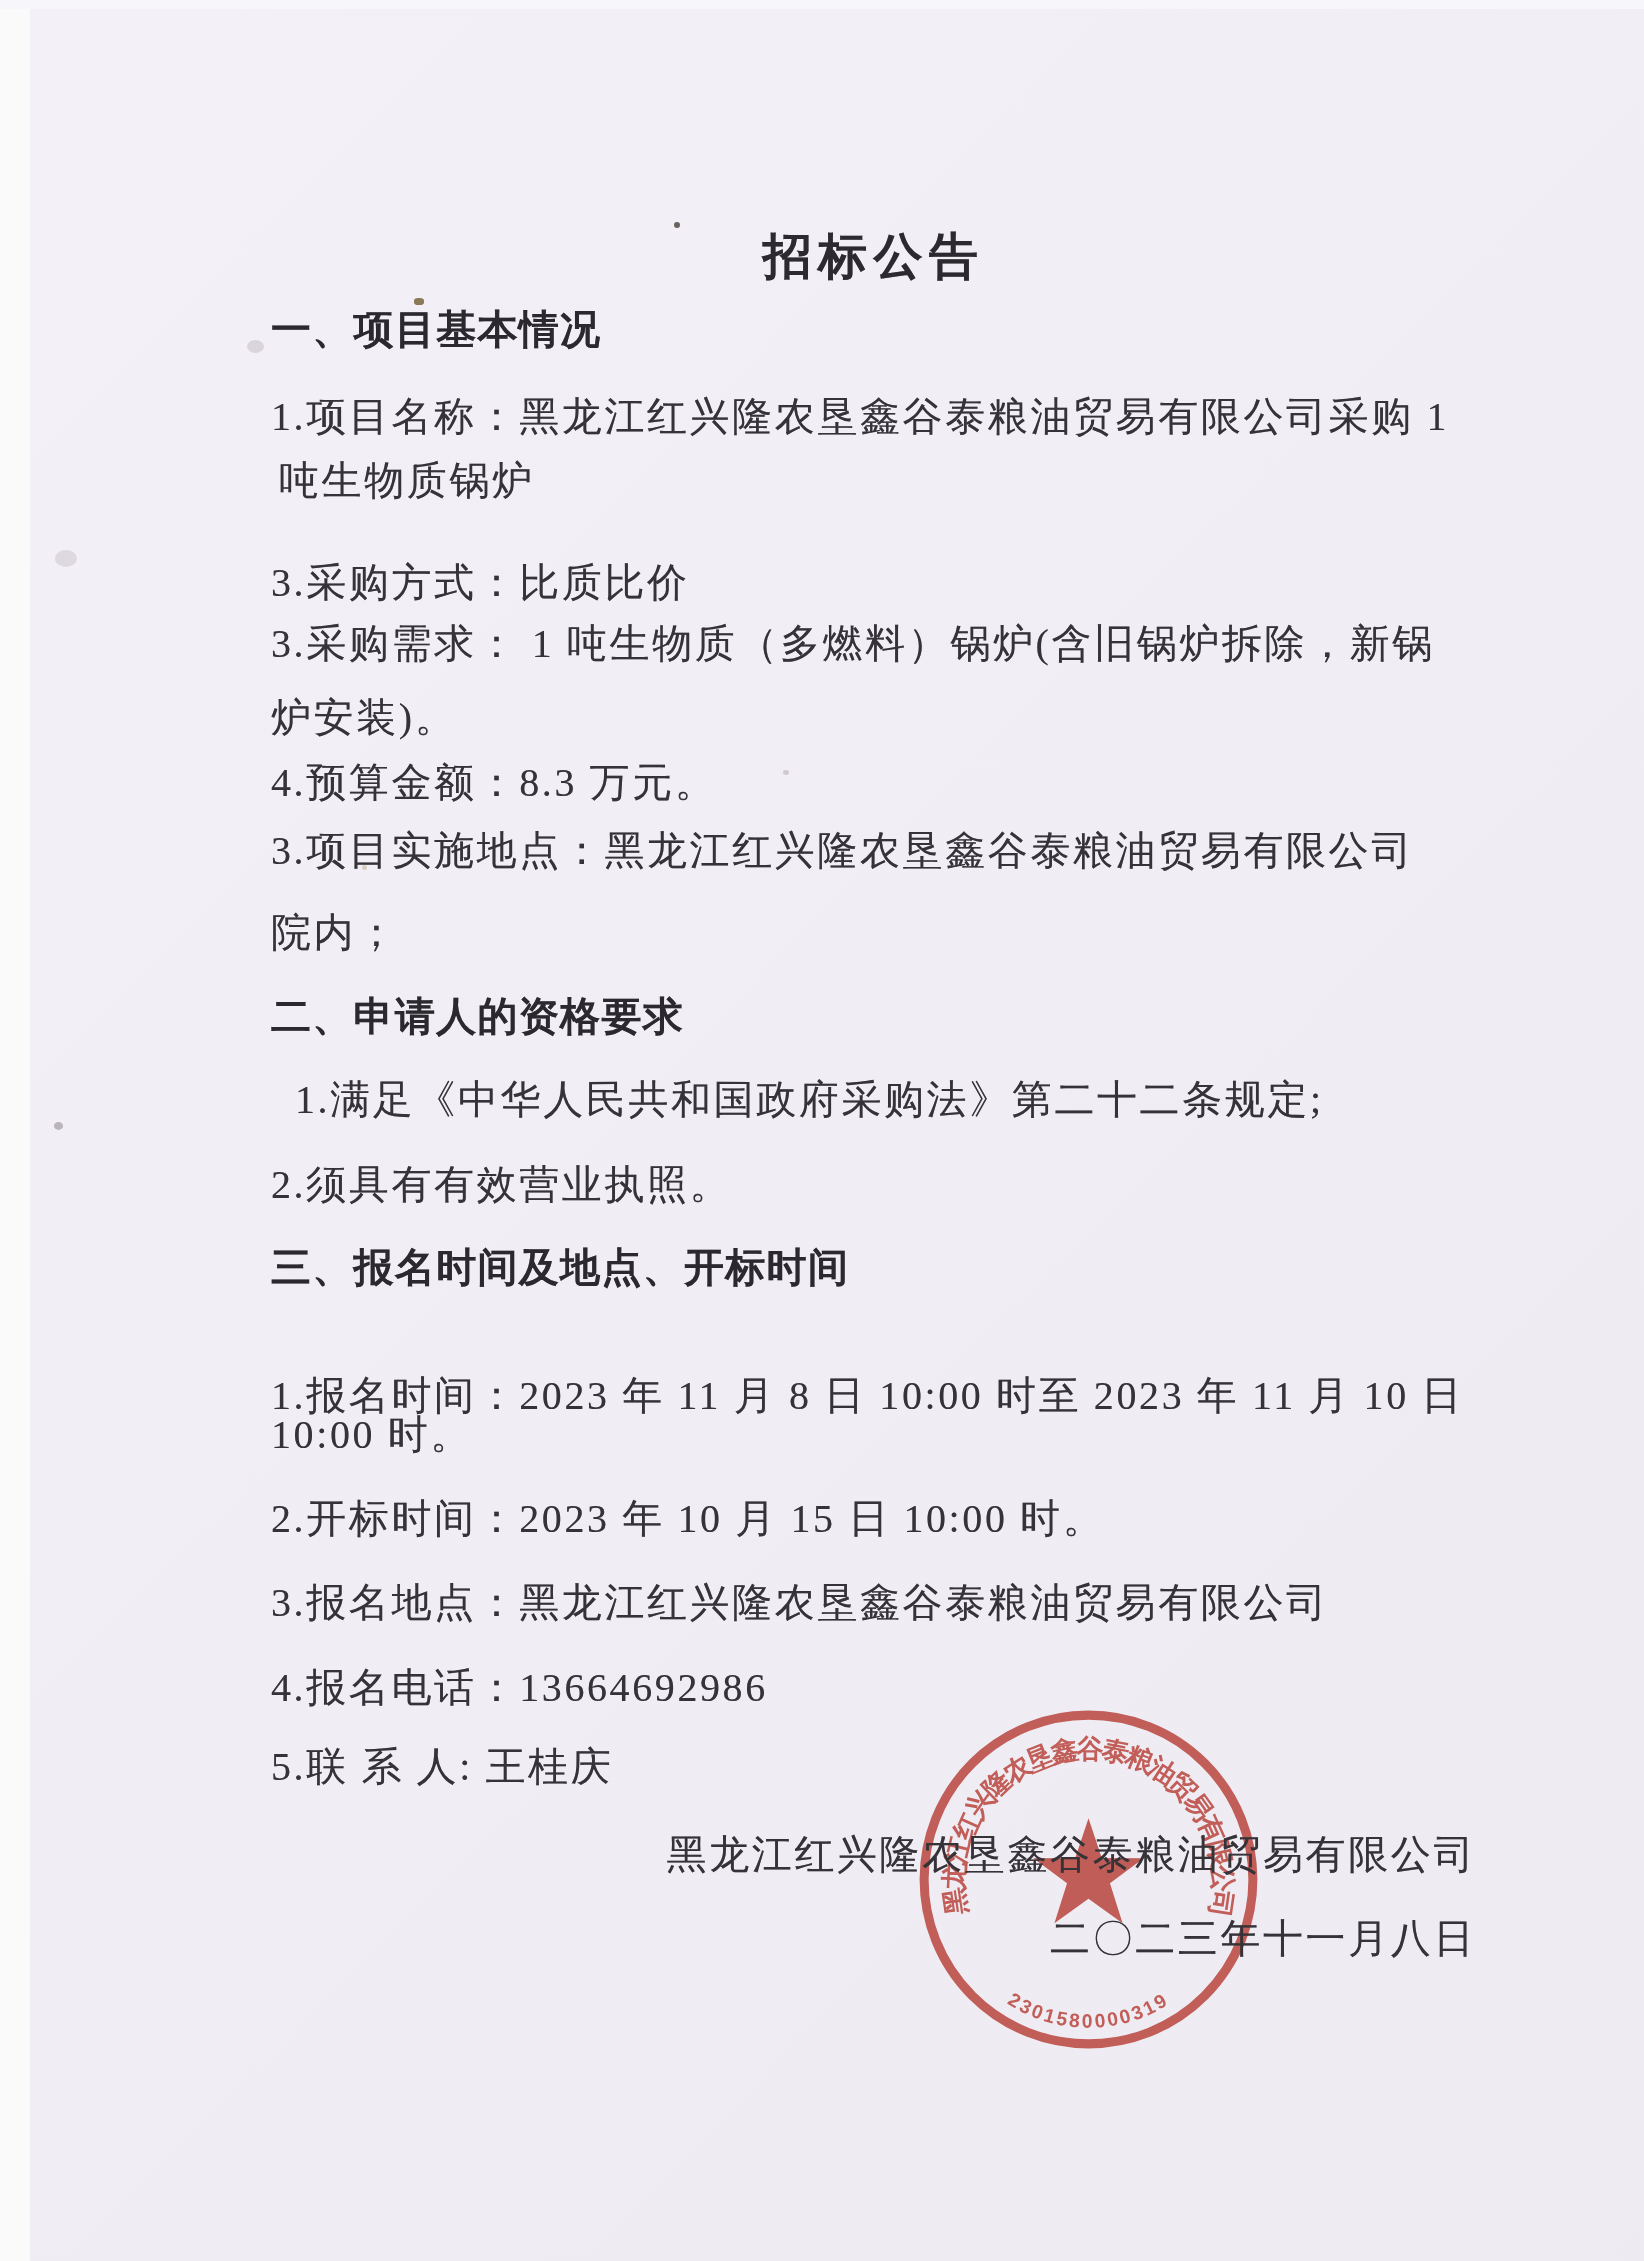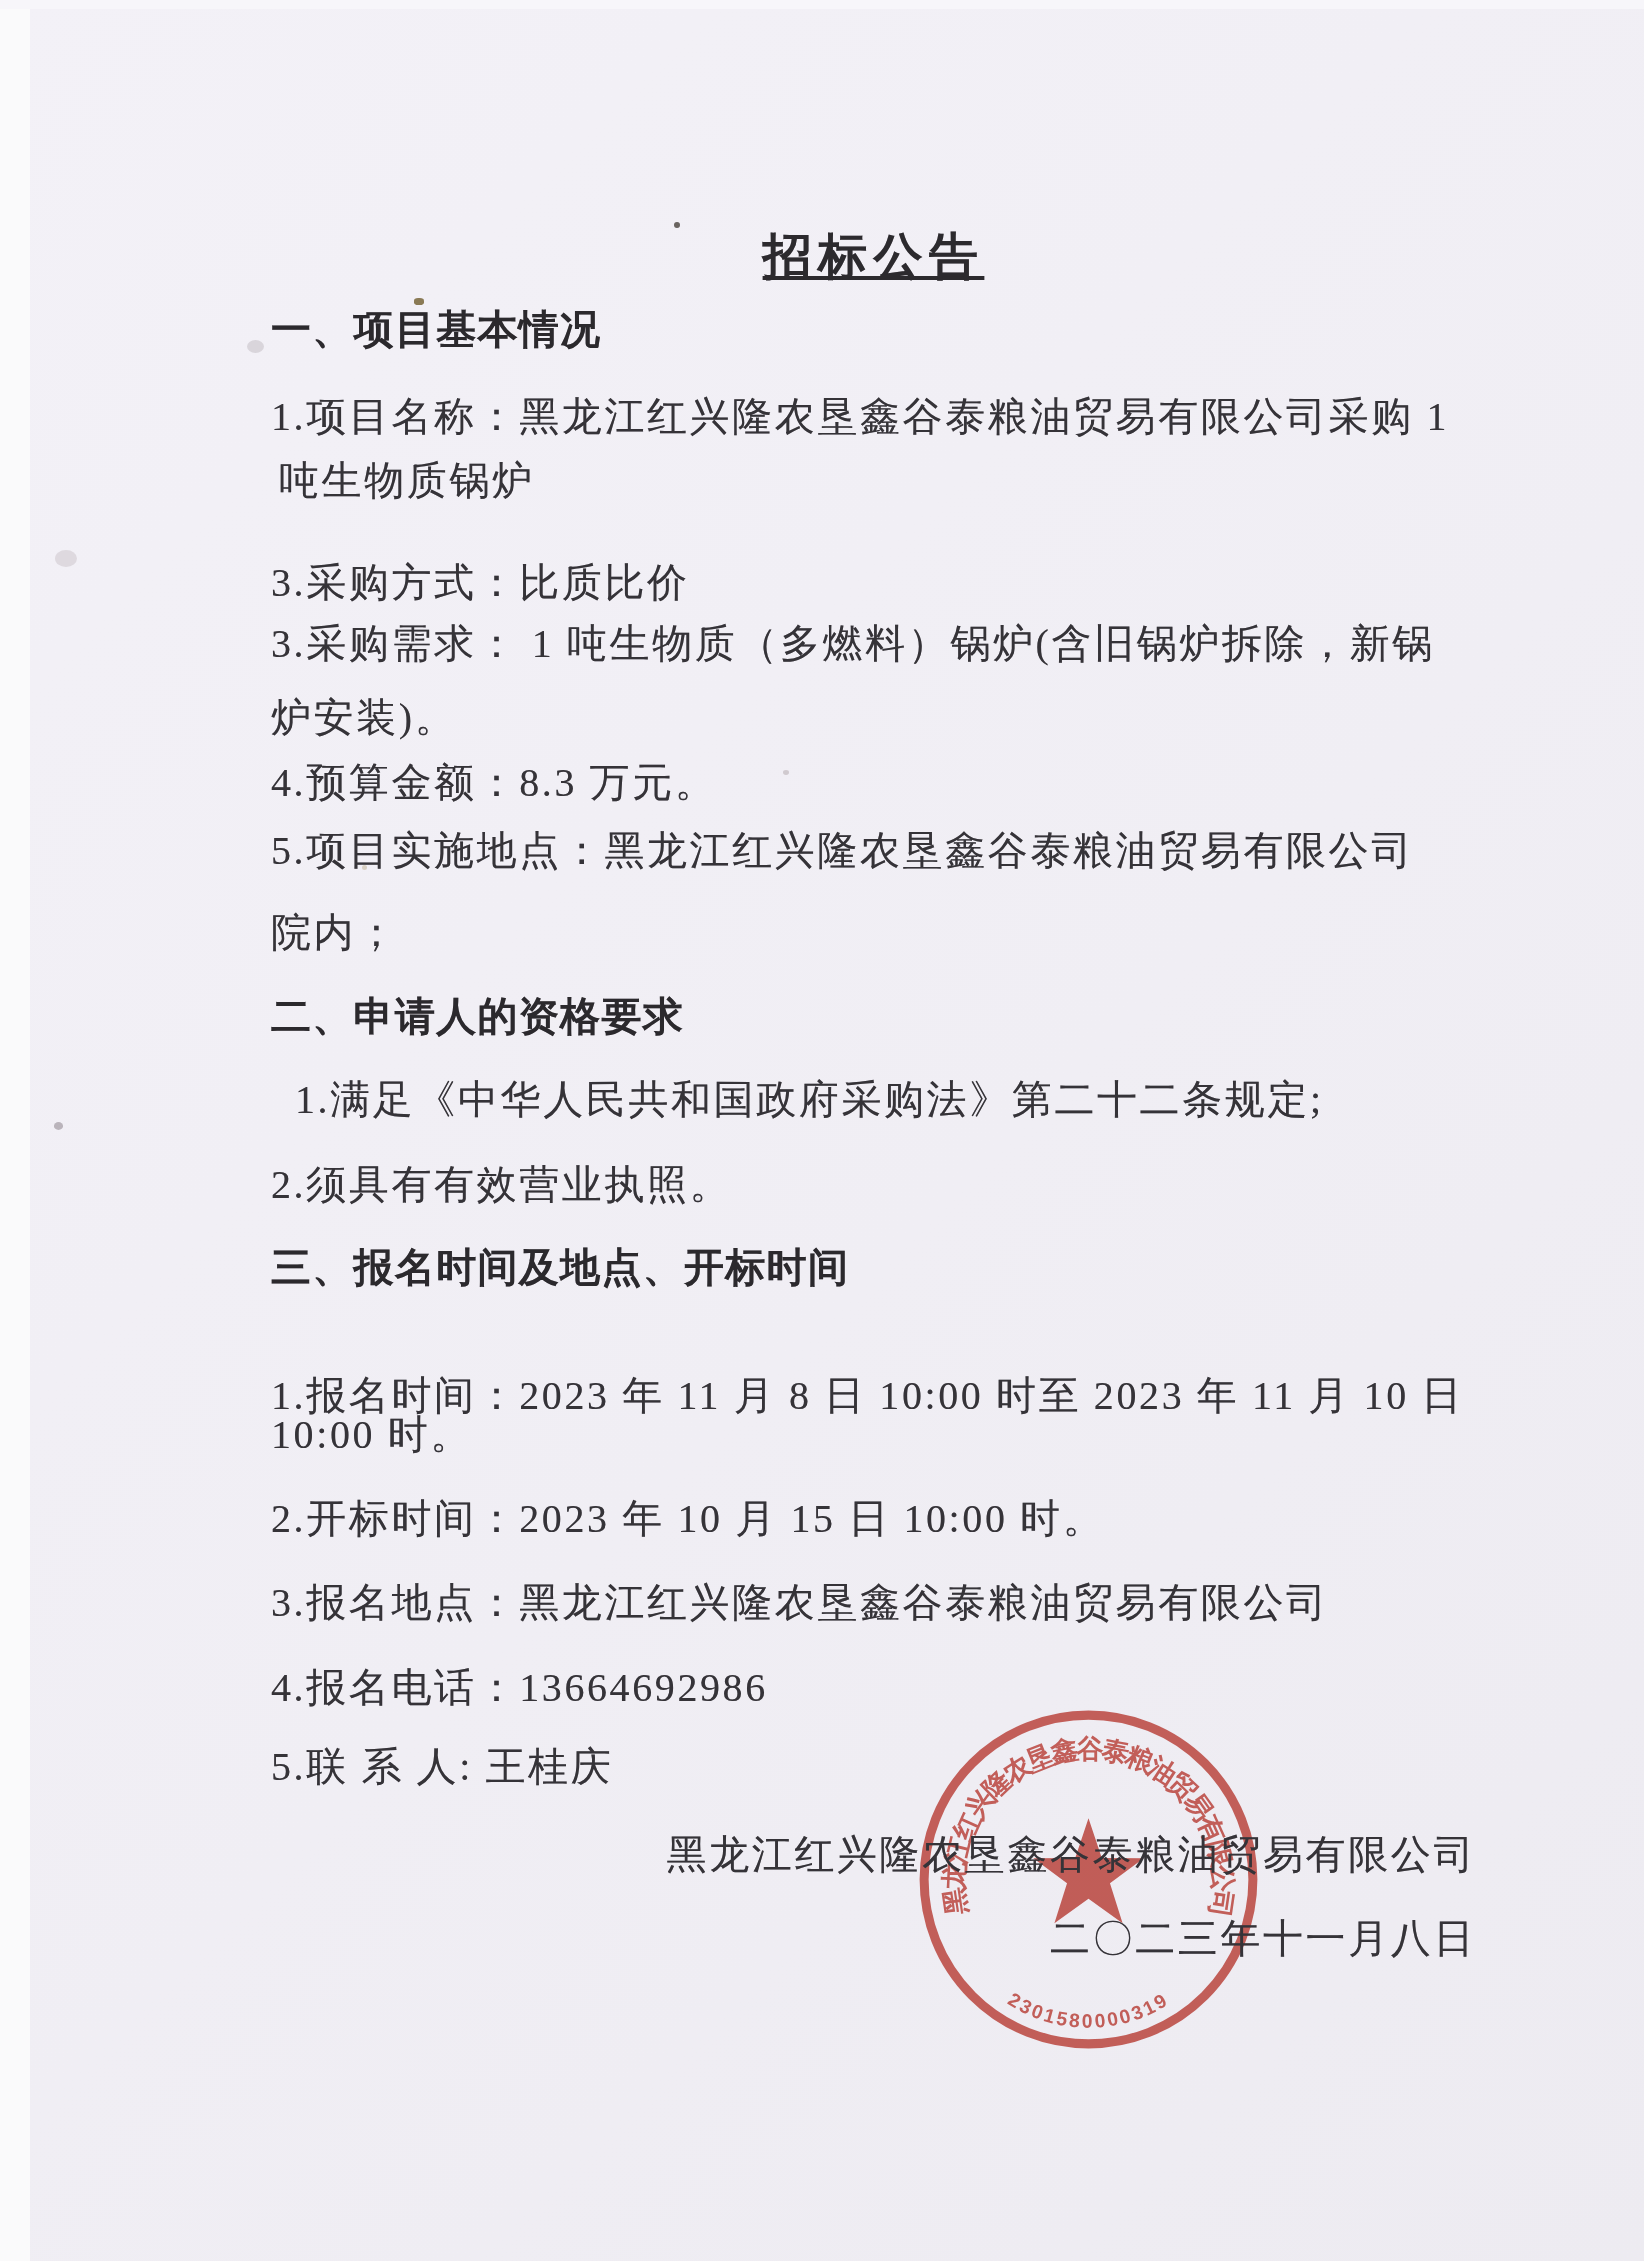--- a/index.html
+++ b/index.html
@@ -69,30 +69,30 @@
     </defs>
     <text font-size="42" letter-spacing="-5" fill="#c94f46" font-family="Liberation Sans, DejaVu Sans, sans-serif" font-weight="bold">
       <textPath href="#arcTop" startOffset="50%" text-anchor="middle">黑龙江红兴隆农垦鑫谷泰粮油贸易有限公司</textPath>
     </text>
     <text font-size="30" letter-spacing="4" fill="#c94f46" font-family="Liberation Sans, DejaVu Sans, sans-serif" font-weight="bold">
       <textPath href="#arcBottom" startOffset="50%" text-anchor="middle">2301580000319</textPath>
     </text>
   </svg>
 
   <div class="content">
-    <div class="line doc-title" style="top:232px;text-decoration:underline;">招标公告</div>
+    <div class="line doc-title" style="top:232px;">招标公告</div>
 
     <div class="line sect" style="top:310px;">一、项目基本情况</div>
     <div class="line" style="top:397px;">1.项目名称：黑龙江红兴隆农垦鑫谷泰粮油贸易有限公司采购 1</div>
     <div class="line" style="top:461px;margin-left:8px;">吨生物质锅炉</div>
     <div class="line" style="top:563px;">3.采购方式：比质比价</div>
     <div class="line" style="top:624px;">3.采购需求： 1 吨生物质（多燃料）锅炉(含旧锅炉拆除，新锅</div>
     <div class="line" style="top:698px;">炉安装)。</div>
     <div class="line" style="top:763px;">4.预算金额：8.3 万元。</div>
-    <div class="line" style="top:831px;">5.项目实施地点：黑龙江红兴隆农垦鑫谷泰粮油贸易有限公司</div>
+    <div class="line" style="top:831px;">3.项目实施地点：黑龙江红兴隆农垦鑫谷泰粮油贸易有限公司</div>
     <div class="line" style="top:913px;">院内；</div>
 
     <div class="line sect" style="top:997px;">二、申请人的资格要求</div>
     <div class="line" style="top:1080px;margin-left:24px;">1.满足《中华人民共和国政府采购法》第二十二条规定;</div>
     <div class="line" style="top:1165px;">2.须具有有效营业执照。</div>
 
     <div class="line sect" style="top:1248px;">三、报名时间及地点、开标时间</div>
     <div class="line" style="top:1376px;">1.报名时间：2023 年 11 月 8 日 10:00 时至 2023 年 11 月 10 日</div>
     <div class="line" style="top:1415px;">10:00 时。</div>
     <div class="line" style="top:1499px;">2.开标时间：2023 年 10 月 15 日 10:00 时。</div>

